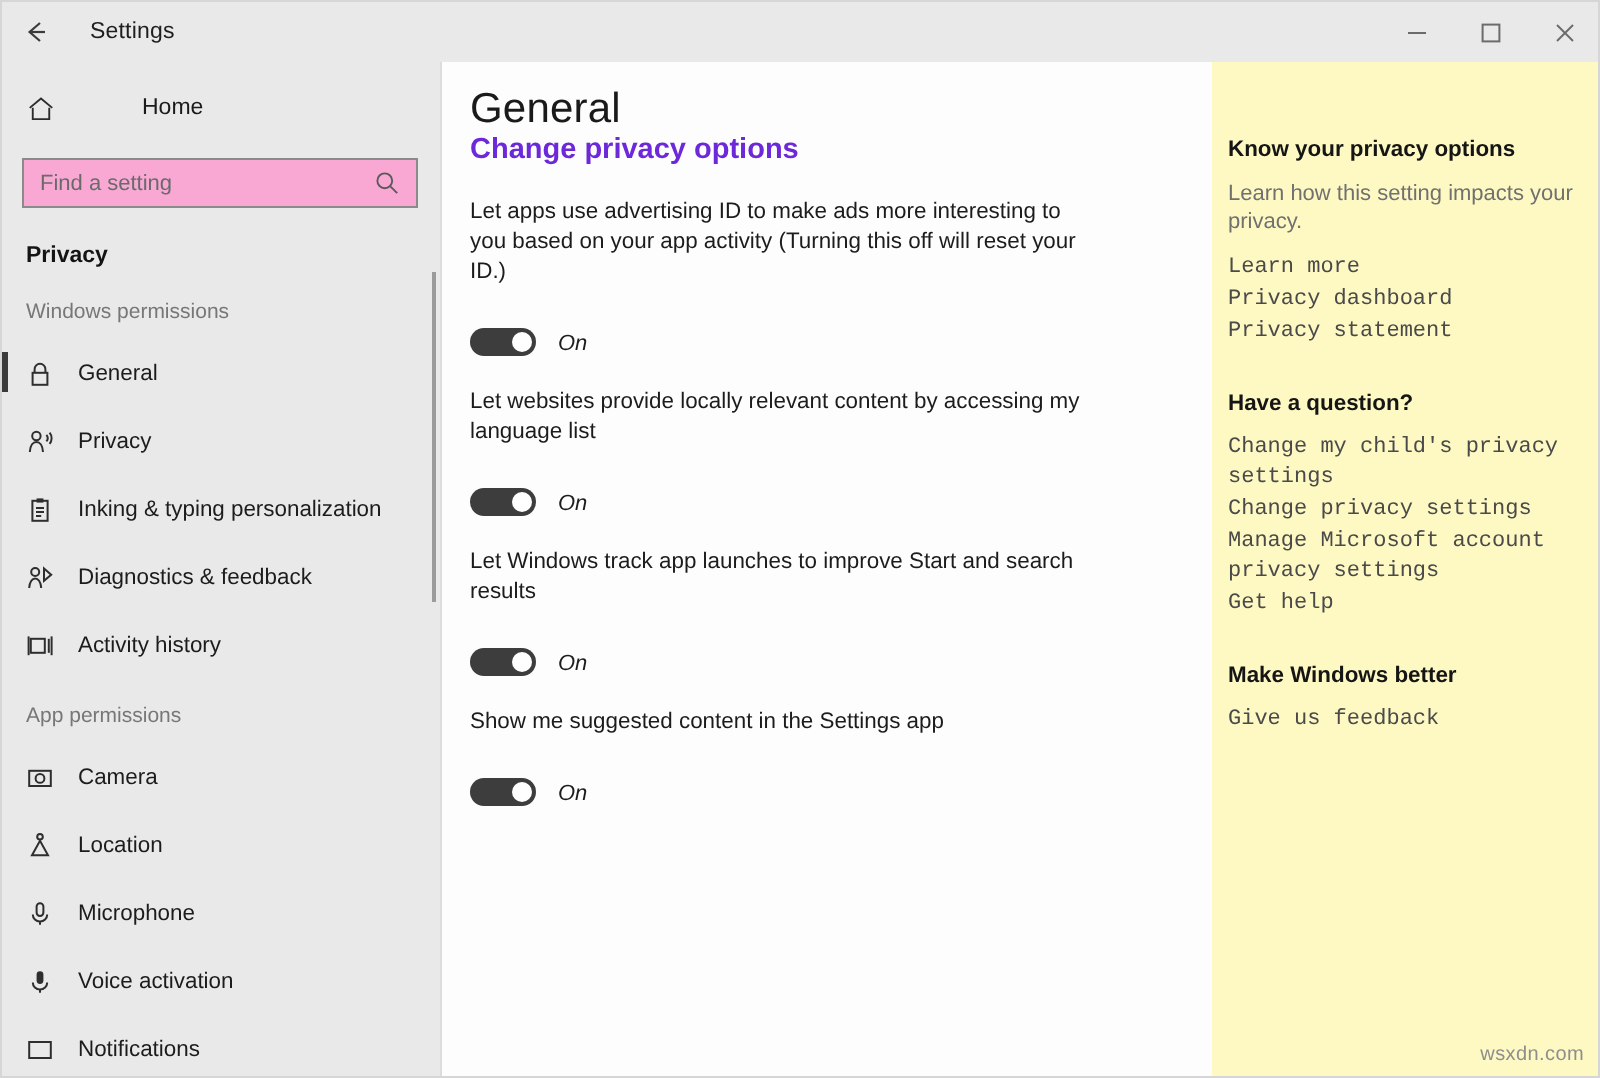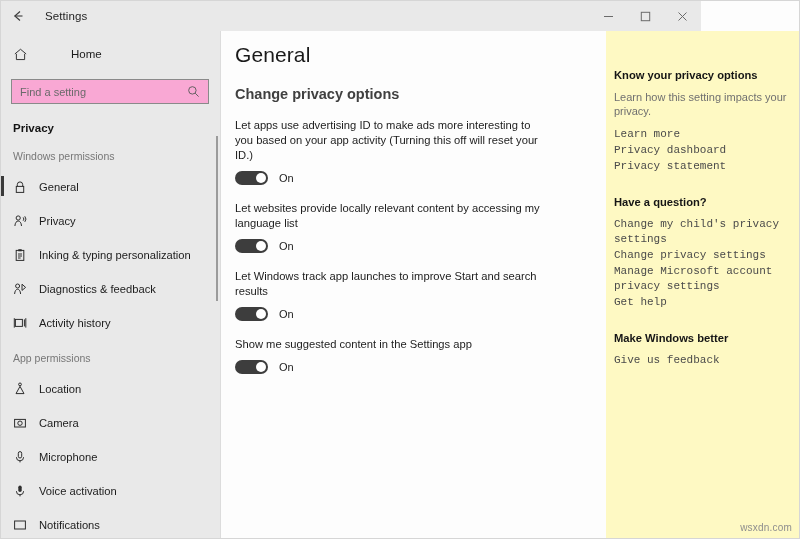--- a/index.html
+++ b/index.html
@@ -13,21 +13,21 @@
     position: relative;
     width: 800px; height: 539px;
     background: #fdfdfd;
     border: 1px solid #d6d6d6;
     overflow: hidden;
   }
 
   
   .titlebar {
     position: absolute; top: 0; left: 0;
-    width: 700px; height: 30px;
+    width: 800px; height: 30px;
     background: #e9e9e9;
     display: flex; align-items: center;
   }
   .back-btn {
     width: 34px; height: 30px;
     display: flex; align-items: center; justify-content: center;
     color: #3b3b3b;
   }
   .back-btn svg { display: block; }
   .app-title {
@@ -119,31 +119,31 @@
     position: absolute; top: 30px; left: 220px;
     width: 385px; height: 509px;
     background: #fdfdfd;
     padding: 12px 0 0 14px;
   }
   .page-title {
     font-size: 21px; color: #1a1a1a; font-weight: normal;
     letter-spacing: .1px;
   }
   .section-title {
-    font-size: 14.5px; color: #404040;
-    margin-top: 19px;
+    font-size: 14.5px; color: #6d28d9;
   }
   .option { margin-top: 16px; }
   .option-label {
     font-size: 11.2px; color: #1c1c1c; line-height: 15px;
     max-width: 312px;
   }
   .toggle-row {
-    display: flex; align-items: center;
-    margin-top: 8px;
+    display: flex; align-items: flex-end;
+    margin-top: 20px;
+    font-style: italic;
   }
   .toggle {
     width: 33px; height: 14px;
     border-radius: 7px;
     background: #3d3d3d;
     position: relative;
   }
   .toggle .knob {
     position: absolute; right: 2px; top: 2px;
     width: 10px; height: 10px;
@@ -310,35 +310,35 @@
         </svg>
       </span>
       <span class="lbl">Activity history</span>
     </div>
 
     <div class="group-head">App permissions</div>
 
     <div class="nav-item">
       <span class="ico">
         <svg width="14" height="14" viewBox="0 0 14 14">
+          <rect x="1.6" y="3.4" width="10.8" height="7.6" fill="none" stroke="#2e2e2e" stroke-width="1"></rect>
+          <circle cx="7" cy="7.2" r="2.2" fill="none" stroke="#2e2e2e" stroke-width="1"></circle>
+        </svg>
+      </span>
+      <span class="lbl">Camera</span>
+    </div>
+
+    <div class="nav-item">
+      <span class="ico">
+        <svg width="14" height="14" viewBox="0 0 14 14">
           <circle cx="7" cy="2.4" r="1.4" fill="none" stroke="#2e2e2e" stroke-width="1"></circle>
           <path d="M3 11.6 L7 4.4 L11 11.6 Z" fill="none" stroke="#2e2e2e" stroke-width="1"></path>
         </svg>
       </span>
       <span class="lbl">Location</span>
-    </div>
-
-    <div class="nav-item">
-      <span class="ico">
-        <svg width="14" height="14" viewBox="0 0 14 14">
-          <rect x="1.6" y="3.4" width="10.8" height="7.6" fill="none" stroke="#2e2e2e" stroke-width="1"></rect>
-          <circle cx="7" cy="7.2" r="2.2" fill="none" stroke="#2e2e2e" stroke-width="1"></circle>
-        </svg>
-      </span>
-      <span class="lbl">Camera</span>
     </div>
 
     <div class="nav-item">
       <span class="ico">
         <svg width="14" height="14" viewBox="0 0 14 14">
           <rect x="5.3" y="1.6" width="3.4" height="6.4" rx="1.7" fill="none" stroke="#2e2e2e" stroke-width="1"></rect>
           <path d="M3.4 7.2 a3.6 3.6 0 0 0 7.2 0" fill="none" stroke="#2e2e2e" stroke-width="1"></path>
           <line x1="7" y1="10.6" x2="7" y2="12.4" stroke="#2e2e2e" stroke-width="1"></line>
         </svg>
       </span>

